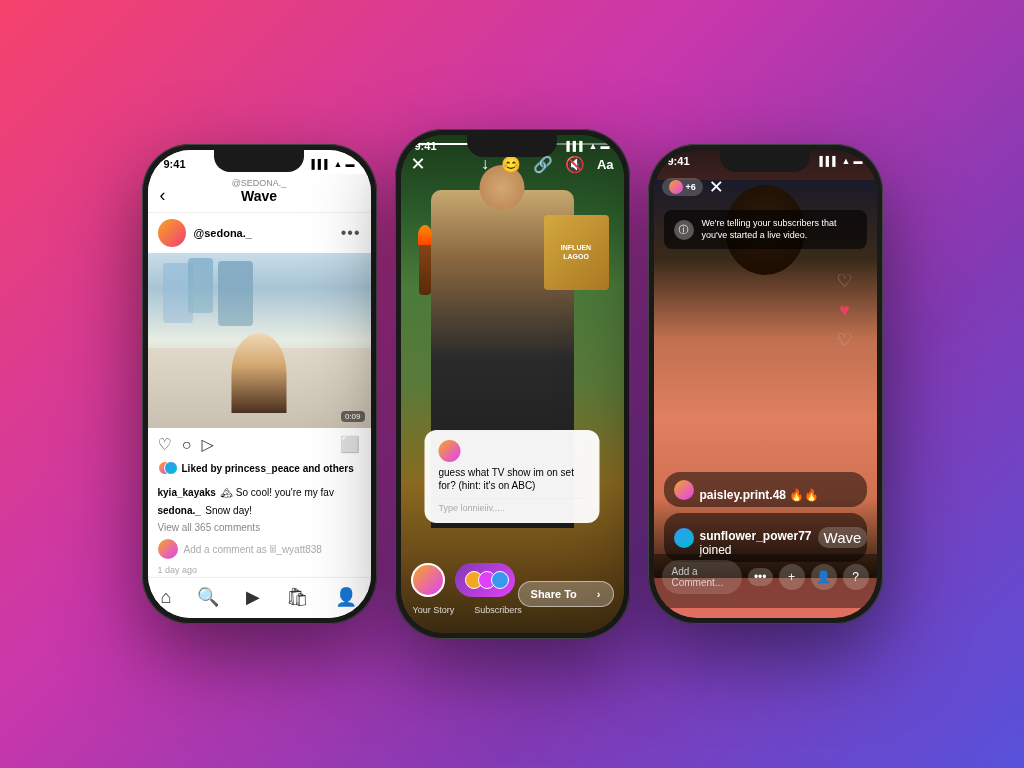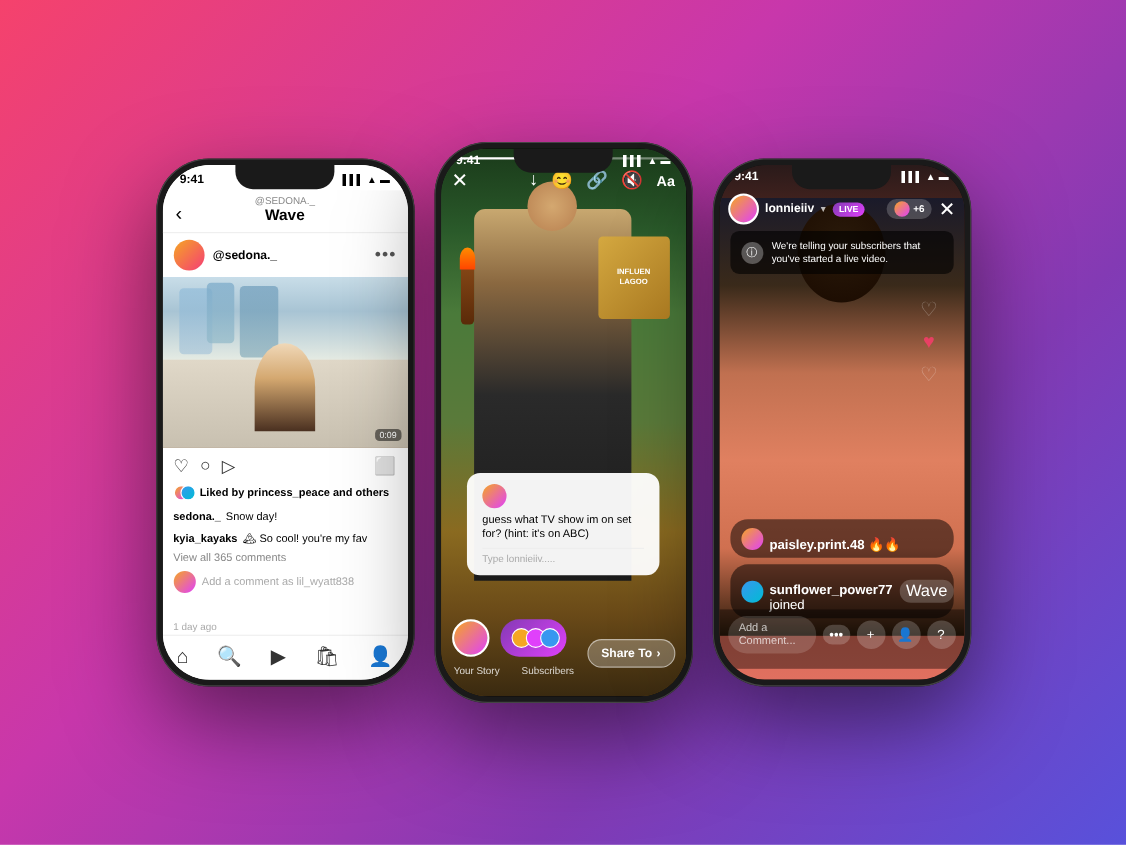--- a/index.html
+++ b/index.html
@@ -230,21 +230,21 @@
       height: 20px;
       border-radius: 50%;
       background: linear-gradient(135deg, #f5a623, #e040fb);
     }
 
     .comment-placeholder {
       font-size: 10px;
       color: #aaa;
     }
 
-    .timestamp { padding: 2px 10px; color: #aaa; font-size: 9px; margin-top: 20px; }
+    .timestamp { padding: 2px 10px; color: #aaa; font-size: 9px; }
 
     
     .bottom-nav {
       display: flex;
       justify-content: space-around;
       align-items: center;
       padding: 8px 0 10px;
       border-top: 1px solid #eee;
       background: #fff;
       margin-top: auto;
@@ -404,21 +404,21 @@
     .share-to-btn {
       position: absolute;
       right: 10px;
       bottom: 26px;
       background: rgba(255,255,255,0.25);
       border: 1px solid rgba(255,255,255,0.5);
       border-radius: 20px;
       padding: 6px 12px;
       display: flex;
       align-items: center;
-      gap: 4px;
+      gap: 20px;
       color: #fff;
       font-size: 11px;
       font-weight: 600;
     }
 
     
     .phone3-content {
       height: 100%;
       background: #1a1a1a;
       position: relative;
@@ -677,27 +677,27 @@
           <div style="display:flex;align-items:center;gap:4px;">
             <div class="likes-avatars">
               <div class="likes-avatar-tiny" style="background:linear-gradient(135deg,#f5a623,#e040fb);"></div>
               <div class="likes-avatar-tiny" style="background:linear-gradient(135deg,#3897f0,#00bcd4);margin-left:-4px;"></div>
             </div>
             <span style="font-size:10px;font-weight:bold;">Liked by princess_peace and others</span>
           </div>
         </div>
 
         <div class="caption-row">
+          <div style="margin-top:2px;">
+            <span class="caption-user">kyia_kayaks</span>
+            <span class="caption-comment"> 🏔 So cool! you're my fav</span>
+          </div>
           <div>
             <span class="caption-user">sedona._</span>
             <span class="caption-text"> Snow day!</span>
-          </div>
-          <div style="margin-top:2px;">
-            <span class="caption-user">kyia_kayaks</span>
-            <span class="caption-comment"> 🏔 So cool! you're my fav</span>
           </div>
         </div>
 
         <div class="view-comments">View all 365 comments</div>
 
         <div class="add-comment-row">
           <div class="comment-avatar"></div>
           <span class="comment-placeholder">Add a comment as lil_wyatt838</span>
         </div>
 
@@ -809,26 +809,20 @@
         <div style="position:absolute;top:0;left:0;right:0;display:flex;justify-content:space-between;align-items:center;padding:5px 14px 0;z-index:100;">
           <span style="font-size:11px;font-weight:700;color:#fff;">9:41</span>
           <div style="display:flex;gap:3px;align-items:center;">
             <span style="font-size:9px;color:#fff;">▌▌▌</span>
             <span style="font-size:9px;color:#fff;">▲</span>
             <span style="font-size:9px;color:#fff;">▬</span>
           </div>
         </div>
 
         <div class="live-top-bar" style="top:22px;">
-          <div class="live-user-info">
-            <div class="live-avatar"></div>
-            <span class="live-username">lonnieiiv</span>
-            <span style="font-size:9px;color:rgba(255,255,255,0.7);">▾</span>
-            <span class="live-badge">LIVE</span>
-          </div>
           <div style="display:flex;align-items:center;gap:6px;">
             <div style="background:rgba(255,255,255,0.2);border-radius:12px;padding:2px 7px;display:flex;align-items:center;gap:3px;">
               <div style="width:14px;height:14px;border-radius:50%;background:linear-gradient(135deg,#f5a623,#e040fb);"></div>
               <span style="font-size:9px;color:#fff;font-weight:700;">+6</span>
             </div>
             <span class="live-close">✕</span>
           </div>
         </div>
 
         <div class="live-notification">

